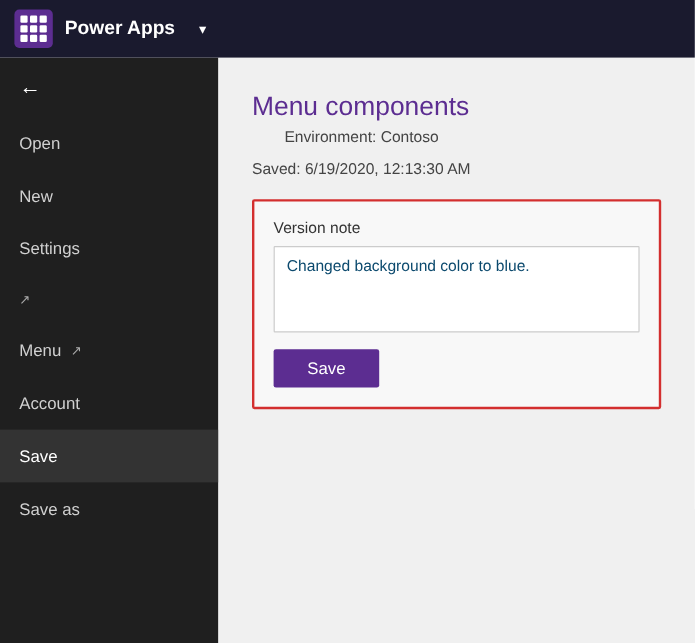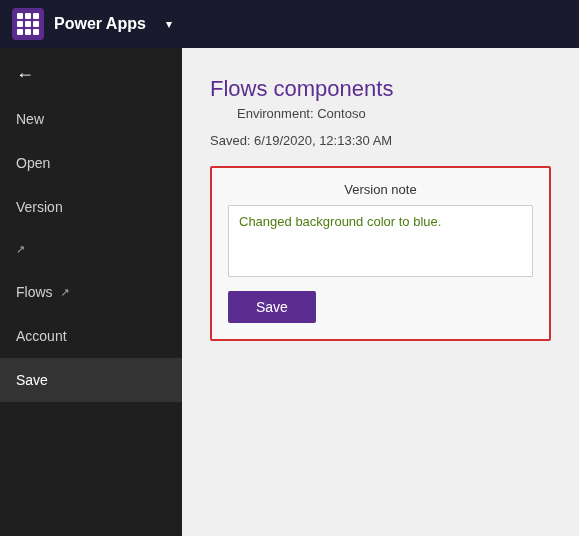--- a/index.html
+++ b/index.html
@@ -126,31 +126,30 @@
     .version-card {
       border: 2px solid #d32f2f;
       background: #f8f8f8;
       padding: 14px 16px 16px 16px;
       border-radius: 2px;
     }
     .version-label {
       font-size: 13px;
       color: #333;
       margin-bottom: 8px;
-      text-align: center;
     }
     .version-textarea {
       width: 100%;
       height: 72px;
       border: 1px solid #ccc;
       background: white;
       padding: 8px 10px;
       font-size: 13px;
       font-family: 'Segoe UI', Arial, sans-serif;
-      color: #4d7c0f;
+      color: #0c4a6e;
       resize: none;
       outline: none;
       border-radius: 1px;
       display: block;
       margin-bottom: 14px;
     }
     .save-button {
       background: #5c2d91;
       color: white;
       border: none;
@@ -181,45 +180,48 @@
     <span class="chevron-down">▾</span>
   </div>
 </div>
 
 <div class="layout">
 
   <div class="sidebar">
     <div class="back-btn">←</div>
 
     <div class="nav-item">
+      <span>Open</span>
+    </div>
+    <div class="nav-item">
       <span>New</span>
     </div>
     <div class="nav-item">
-      <span>Open</span>
-    </div>
-    <div class="nav-item">
-      <span>Version</span>
+      <span>Settings</span>
     </div>
     <div class="nav-item">
       <span class="ext-icon">↗</span>
     </div>
     <div class="nav-item">
-      <span>Flows</span>
+      <span>Menu</span>
       <span class="ext-icon">↗</span>
     </div>
     <div class="nav-item">
       <span>Account</span>
     </div>
     <div class="nav-item active">
       <span>Save</span>
     </div>
+    <div class="nav-item">
+      <span>Save as</span>
+    </div>
   </div>
 
   <div class="main">
-    <h1 class="page-title">Flows components</h1>
+    <h1 class="page-title">Menu components</h1>
     <p class="environment-text">Environment: Contoso</p>
     <p class="saved-text">Saved: 6/19/2020, 12:13:30 AM</p>
 
     <div class="version-card">
       <div class="version-label">Version note</div>
       <textarea class="version-textarea" style="">Changed background color to blue.</textarea>
       <button class="save-button">Save</button>
     </div>
   </div>
 

